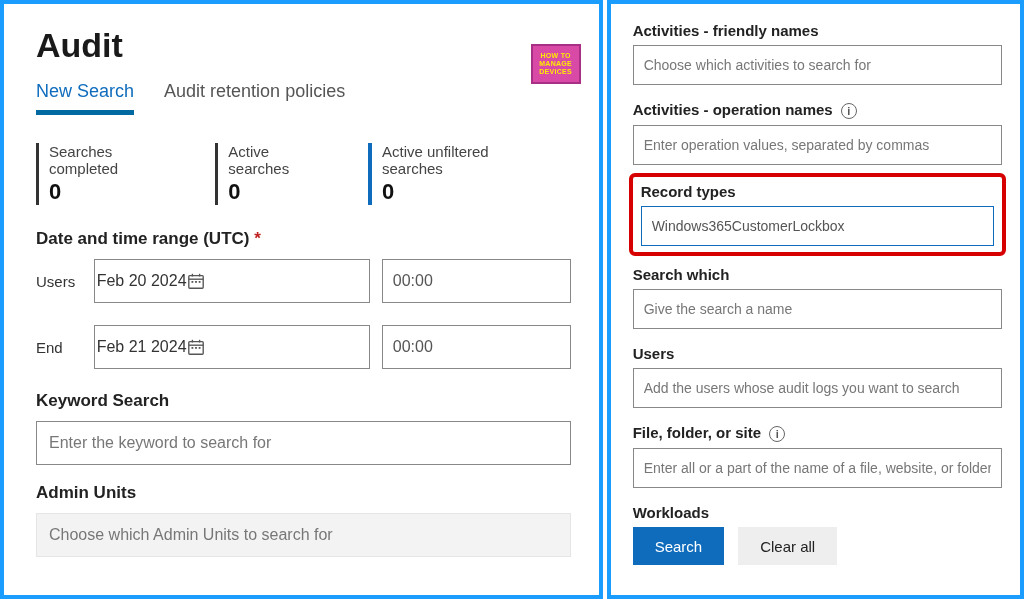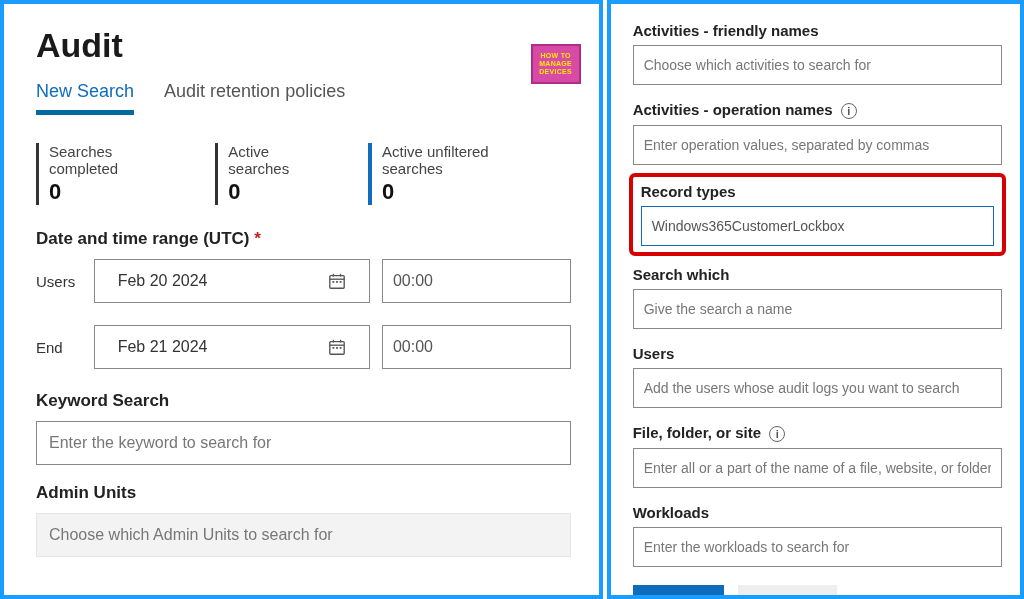--- a/index.html
+++ b/index.html
@@ -19,21 +19,21 @@
   .stat.blue { border-left: 4px solid #0f6cbd; }
   .stat-label { font-size: 15px; color: #444; margin-bottom: 2px; }
   .stat-value { font-size: 22px; font-weight: 700; color: #111; }
 
   .field-label { font-size: 17px; font-weight: 600; color: #222; margin-bottom: 10px; margin-top: 6px; }
   .field-label .req { color: #c02020; }
   .sub-label { font-size: 15px; color: #333; }
 
   .dt-row { display: flex; align-items: center; gap: 12px; margin-bottom: 22px; }
   .dt-row .sub-label { width: 46px; }
-  .date-box { display: flex; align-items: center; justify-content: space-between; border: 1px solid #888; height: 44px; width: 278px; padding: 0 23px; cursor: pointer; }
+  .date-box { display: flex; align-items: center; border: 1px solid #888; height: 44px; width: 278px; padding: 0 2px; cursor: pointer; }
   .date-box span { font-size: 16px; color: #333; }
   .time-box { border: 1px solid #888; height: 44px; width: 190px; display: flex; align-items: center; padding: 0 10px; font-size: 16px; color: #555; cursor: pointer; }
 
   .text-input { width: 100%; height: 44px; border: 1px solid #888; padding: 0 12px; font-size: 16px; color: #333; }
   .text-input::placeholder { color: #777; }
   .text-input.gray { background: #f3f3f3; border: 1px solid #e5e5e5; color: #666; }
 
   .cal-icon { width: 18px; height: 18px; display: inline-block; }
   .info-icon { display:inline-flex; width:16px; height:16px; border:1px solid #666; border-radius:50%; align-items:center; justify-content:center; font-size:11px; color:#555; margin-left:4px; vertical-align: middle; }
 
@@ -157,20 +157,19 @@
     <div class="r-label">Users</div>
     <input class="r-input" placeholder="Add the users whose audit logs you want to search" style="">
 
     <div class="r-label">
       <span>File, folder, or site</span>
       <span class="info-icon">i</span>
     </div>
     <input class="r-input" placeholder="Enter all or a part of the name of a file, website, or folder" style="">
 
     <div class="r-label">Workloads</div>
-    <input class="r-input" placeholder="Enter the workloads to search for" style="">
 
     <div class="btn-row">
       <button class="btn primary">Search</button>
       <button class="btn secondary">Clear all</button>
     </div>
   </div>
 </div>
 
 </body></html>

